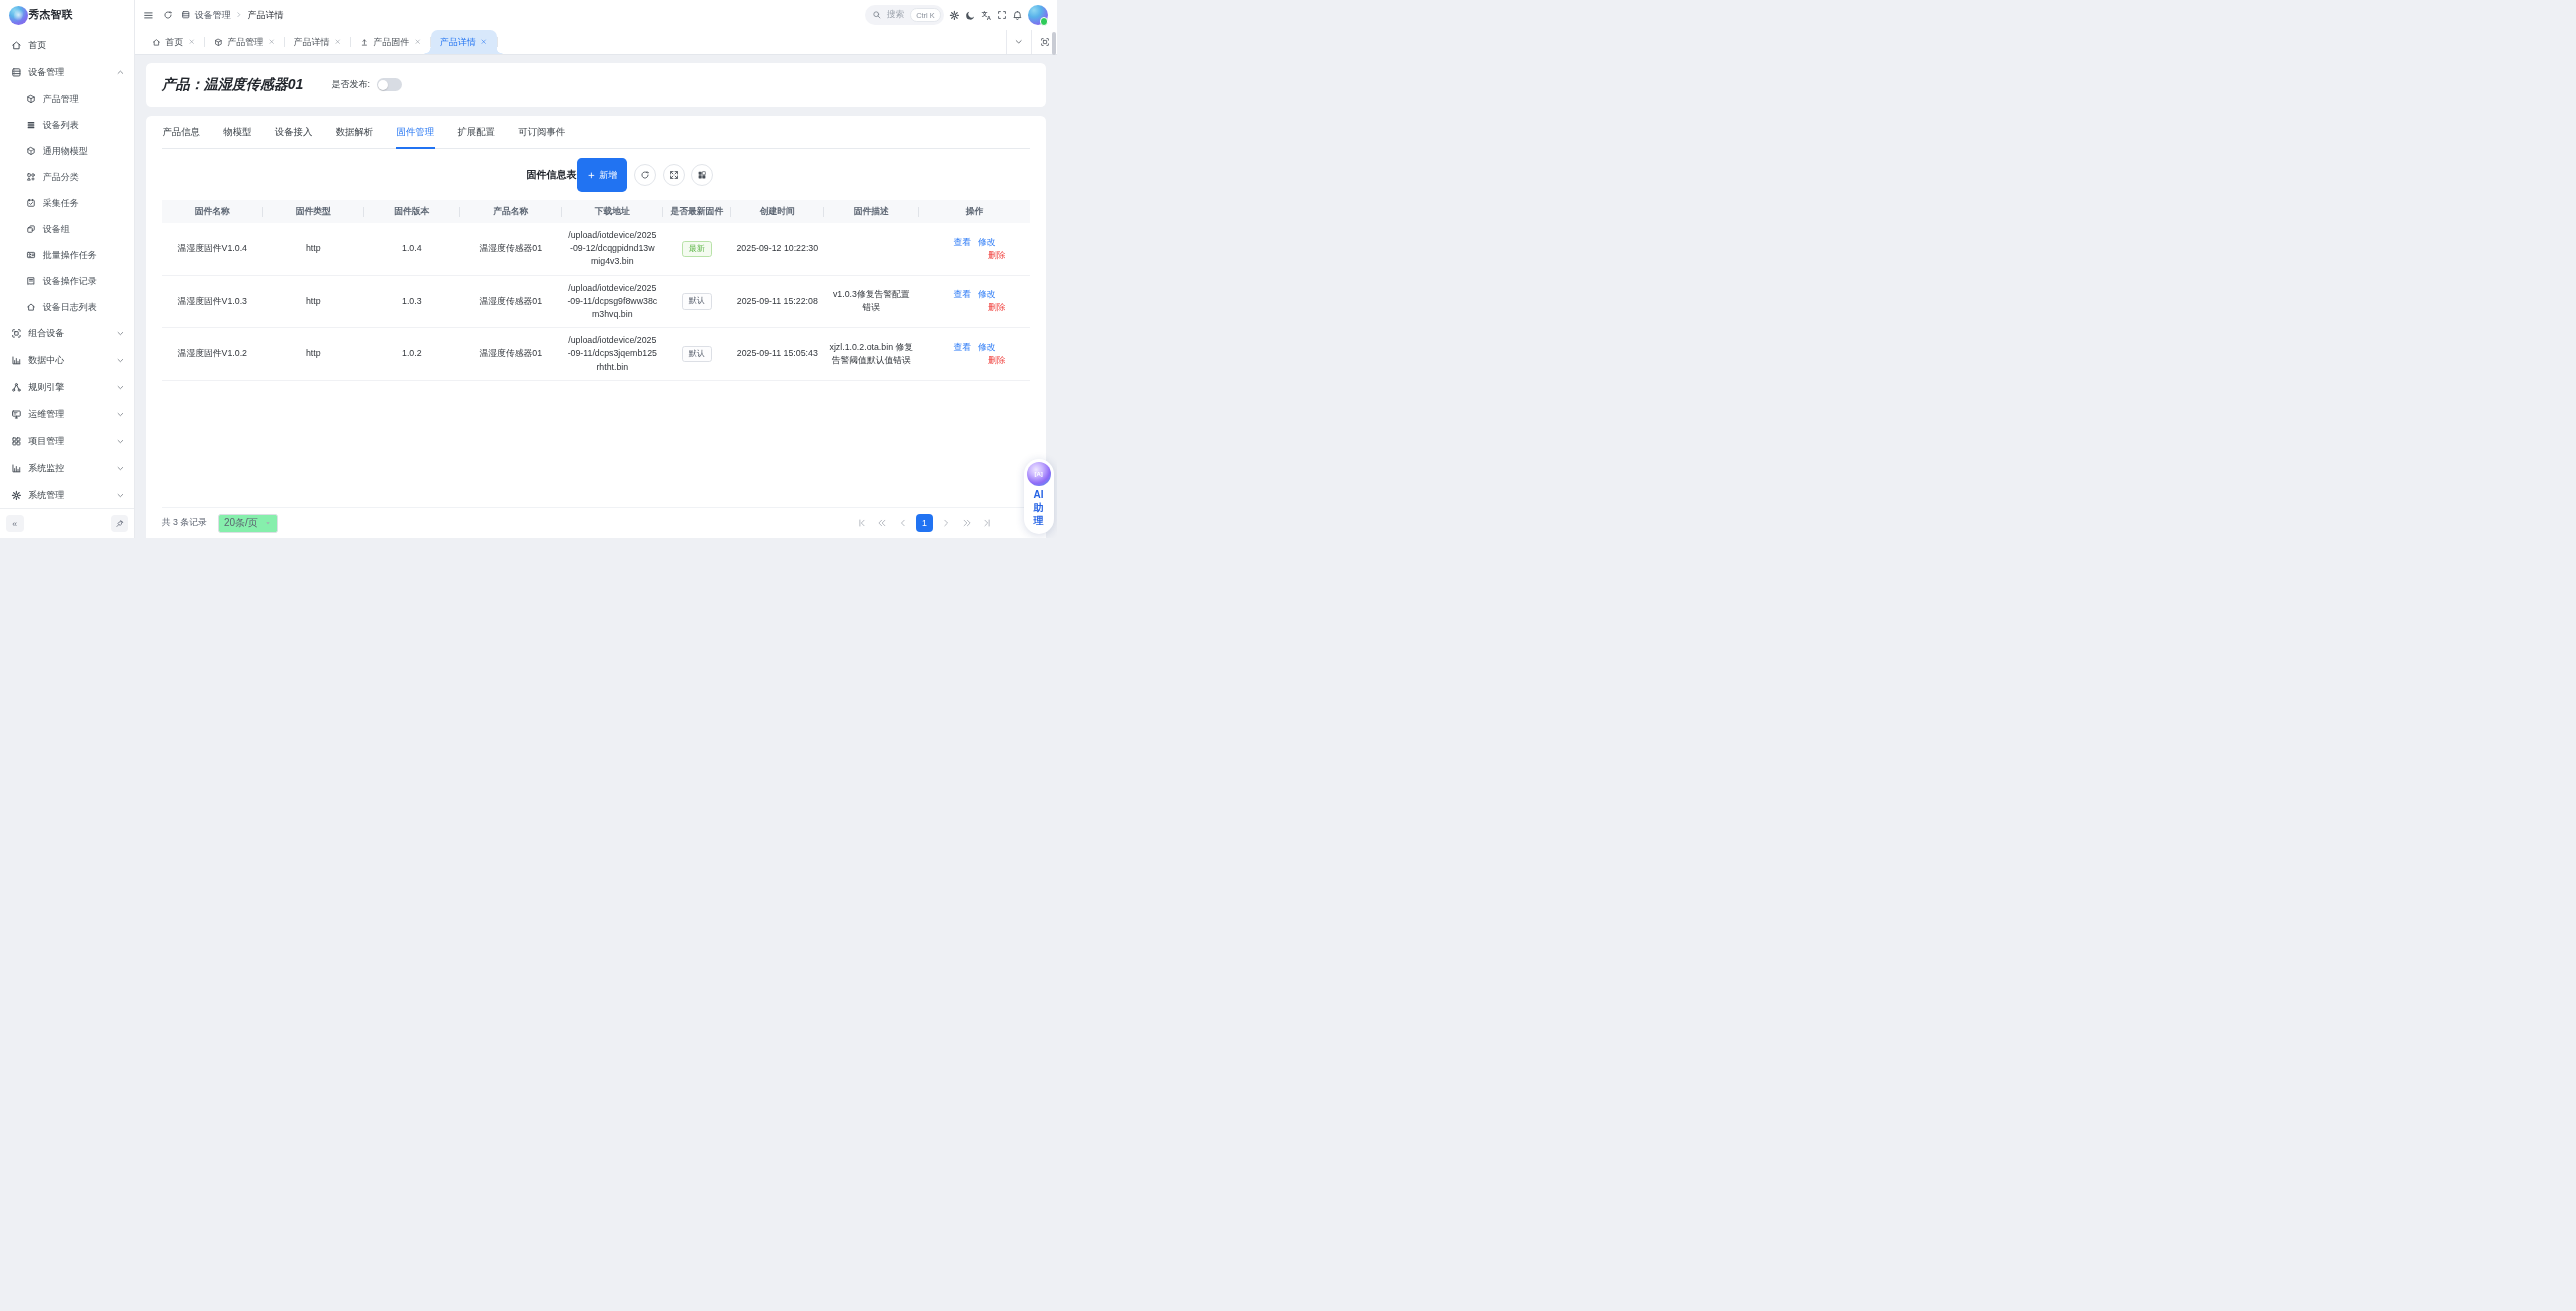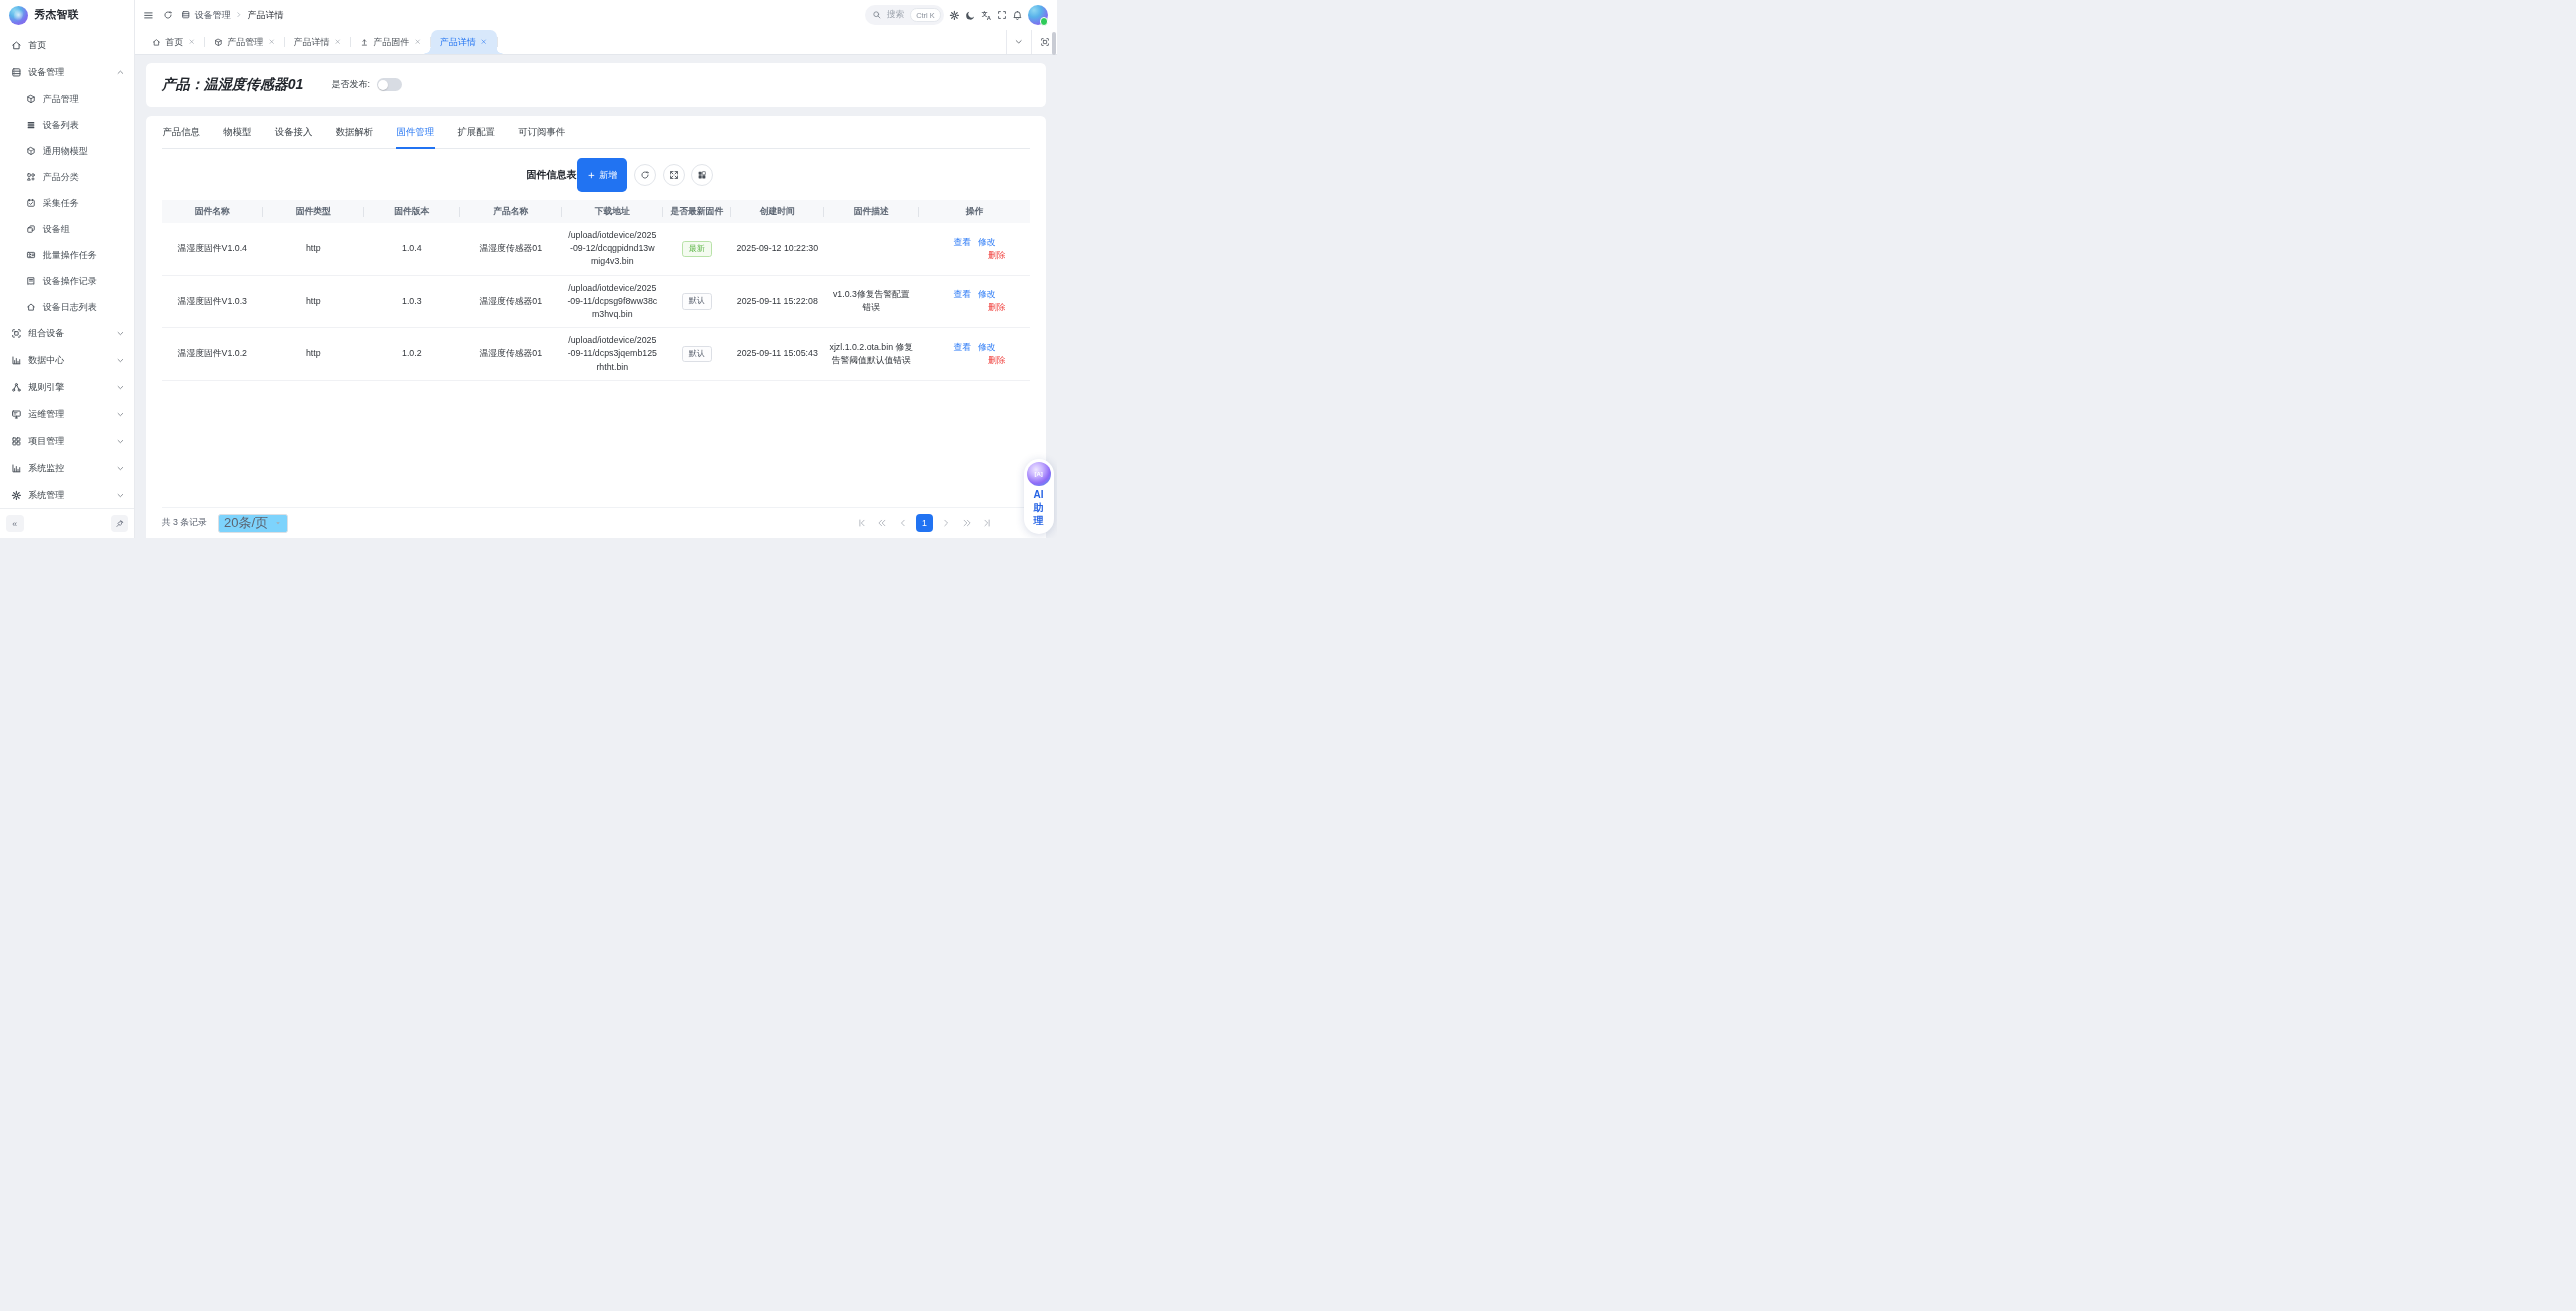--- a/index.html
+++ b/index.html
@@ -2,21 +2,21 @@
 <html style="font-size:10.8px"><head>
 <meta charset="utf-8">
 <style>
   * { margin:0; padding:0; box-sizing:border-box; }
   html,body { width:1057px; height:538px; overflow:hidden; }
   body { font-family:"Liberation Sans","DejaVu Sans",sans-serif; background:#eef0f4; color:#32363c; }
   .app { position:relative; width:1057px; height:538px; display:flex; }
 
   
   .sidebar { width:135px; height:100%; background:#fff; border-right:0.7px solid #e8eaee; display:flex; flex-direction:column; flex:0 0 135px; }
-  .logo-row { height:30px; display:flex; align-items:center; padding:0 9.4px; gap:6px; flex:0 0 30px; }
+  .logo-row { height:30px; display:flex; align-items:center; padding:0 9.4px; gap:0; flex:0 0 30px; }
   .logo-mark { width:19px; height:19px; border-radius:50%; background:radial-gradient(circle at 30% 25%, #8fd8f2 0%, #5ab4ea 30%, #7b74ef 65%, #8a66e8 100%); position:relative; overflow:hidden; }
   .logo-mark::after { content:''; position:absolute; left:4.7px; top:2.7px; width:9.4px; height:13.5px; border-radius:50%; background:radial-gradient(circle at 50% 50%, rgba(255,255,255,.75), rgba(255,255,255,0) 70%); transform:rotate(20deg); }
   .brand { font-size:10.8px; font-weight:700; color:#23272e; letter-spacing:0.3px; }
   .menu { flex:1; overflow:hidden; padding-top:2px; }
   .side-item { height:27px; display:flex; align-items:center; padding:0 9.4px 0 10.8px; font-size:9px; color:#3c4349; cursor:pointer; }
   .side-item .i { margin-right:6.7px; color:#454c55; display:inline-flex; }
   .side-item .chev { margin-left:auto; color:#70767e; display:inline-flex; }
   .side-item.child { height:26px; padding-left:26px; color:#474e56; }
   .side-foot { flex:0 0 30px; border-top:0.7px solid #eceef1; display:flex; align-items:center; justify-content:space-between; padding:0 6px; }
   .foot-btn { width:17.5px; height:17.5px; border-radius:4px; background:#f2f3f6; color:#6b7280; display:flex; align-items:center; justify-content:center; font-size:8.8px; cursor:pointer; border:none; }
@@ -81,21 +81,21 @@
   .badge.green { color:#58b342; background:#f4fbf0; border:0.7px solid #b8e2a8; }
   .badge.gray  { color:#5c6370; background:#fdfdfe; border:0.7px solid #dcdfe5; }
   .act { cursor:pointer; margin:0 3.4px; white-space:nowrap; }
   .act.view, .act.edit { color:#2e7cf6; }
   .act.del { color:#f0413e;margin-left:48px; }
 
   .fill { flex:1; }
   .pager { flex:0 0 31px; border-top:0.7px solid #f0f2f5; display:flex; align-items:center; justify-content:space-between; padding-right:35px;text-align:right; }
   .pager-left { display:flex; align-items:center; gap:10.8px; }
   .total-txt { font-size:8.8px; color:#5c6370; }
-  .size-select { height:19px; border:0.7px solid #dcdfe4; border-radius:2.7px; display:flex; align-items:center; gap:6px; padding:0 5.4px; font-size:13px; color:#5c6370; cursor:pointer; background:#7dd3fc; }
+  .size-select { height:19px; border:0.7px solid #dcdfe4; border-radius:2.7px; display:flex; align-items:center; gap:6px; padding:0 5.4px; font-size:10px; color:#5c6370; cursor:pointer; background:#86efac; }
   .size-select .i { color:#a6abb3; }
   .pager-right { display:flex; align-items:center; gap:4.7px; }
   .pg-ic { width:16px; height:16px; display:flex; align-items:center; justify-content:center; color:#abb0b8; cursor:pointer; }
   .pg-num { width:17.5px; height:17.5px; border-radius:4px; background:#2173f2; color:#fff; font-size:8.8px; display:flex; align-items:center; justify-content:center; cursor:pointer; }
 
   
   .ai-fab { position:absolute; right:3.4px; bottom:4px; width:30px; background:#fff; border-radius:15px; box-shadow:0 1.3px 8px rgba(40,60,120,.18); display:flex; flex-direction:column; align-items:center; padding:2.7px 0 6.7px; cursor:pointer; }
   .ai-orb { width:24px; height:24px; border-radius:50%; background:radial-gradient(circle at 38% 32%, #efe7ff 0%, #c9b4ff 30%, #8f6bf7 62%, #5f8bef 85%, #49c6b2 100%); display:flex; align-items:center; justify-content:center; }
   .ai-orb .mark { font-size:6px; color:#fff; font-weight:700; letter-spacing:0; }
   .ai-lines { margin-top:2.7px; display:flex; flex-direction:column; align-items:center; color:#2563e4; font-weight:700; font-size:10px; line-height:1.3; }

